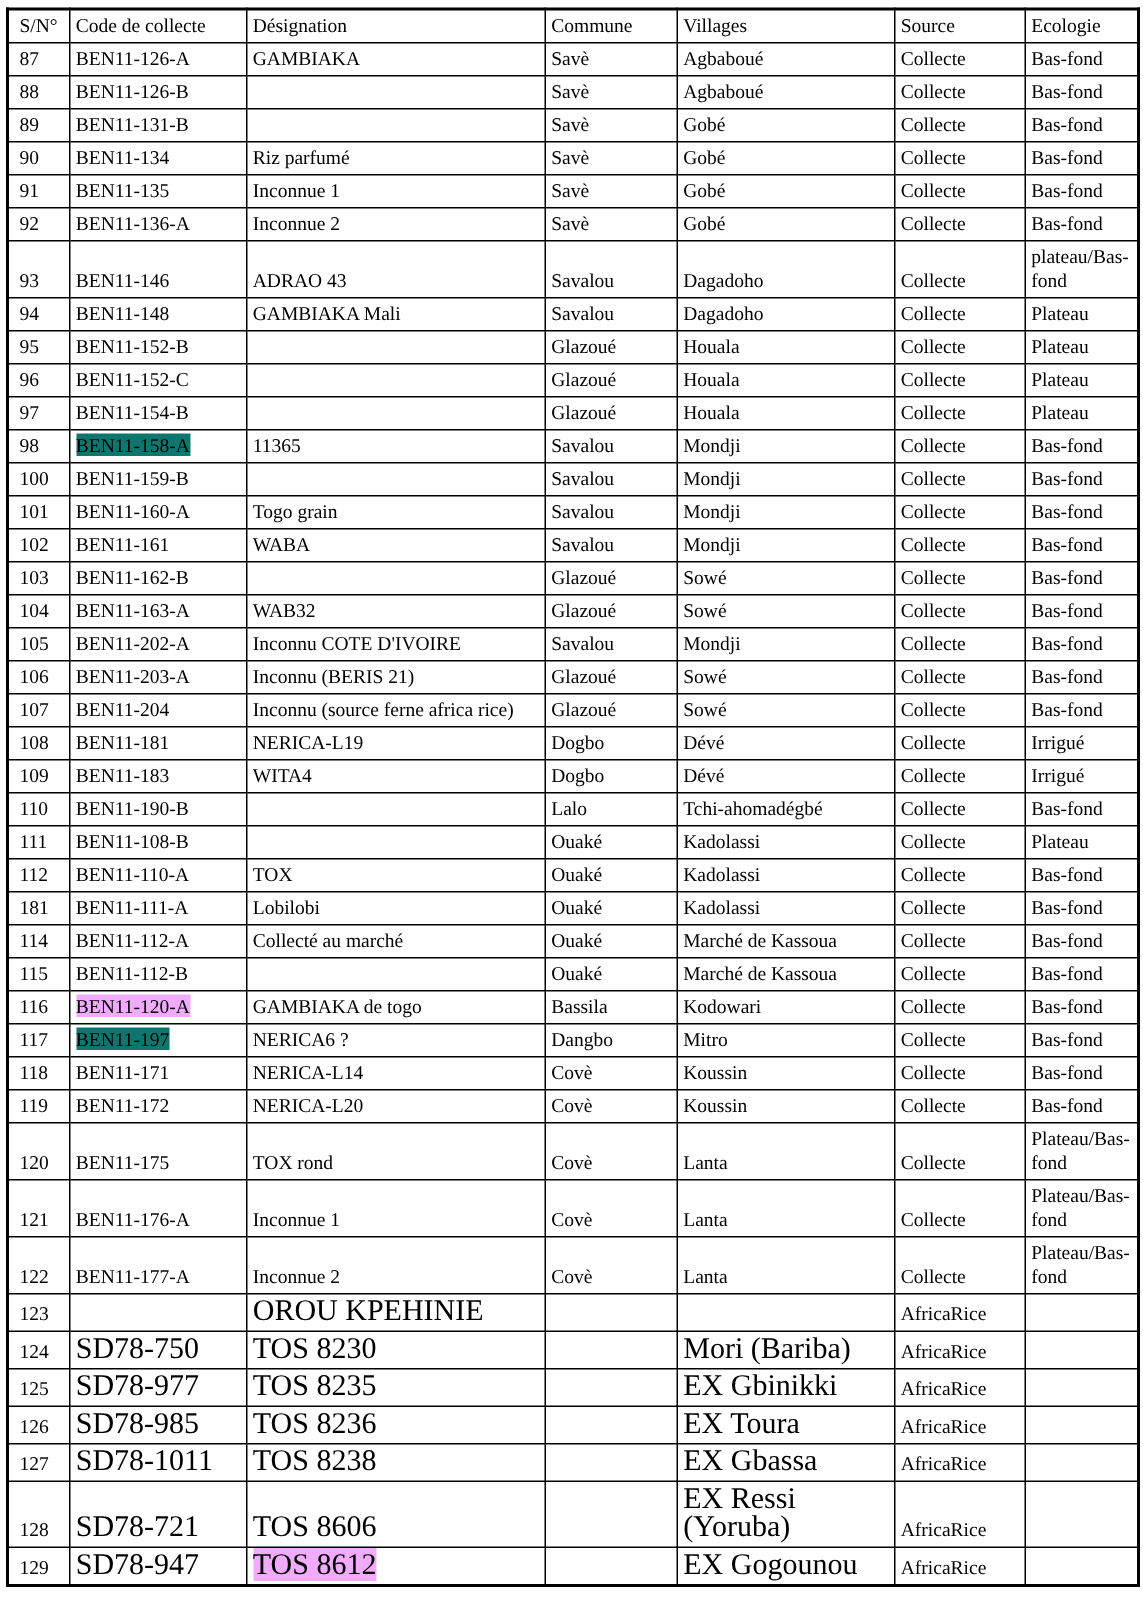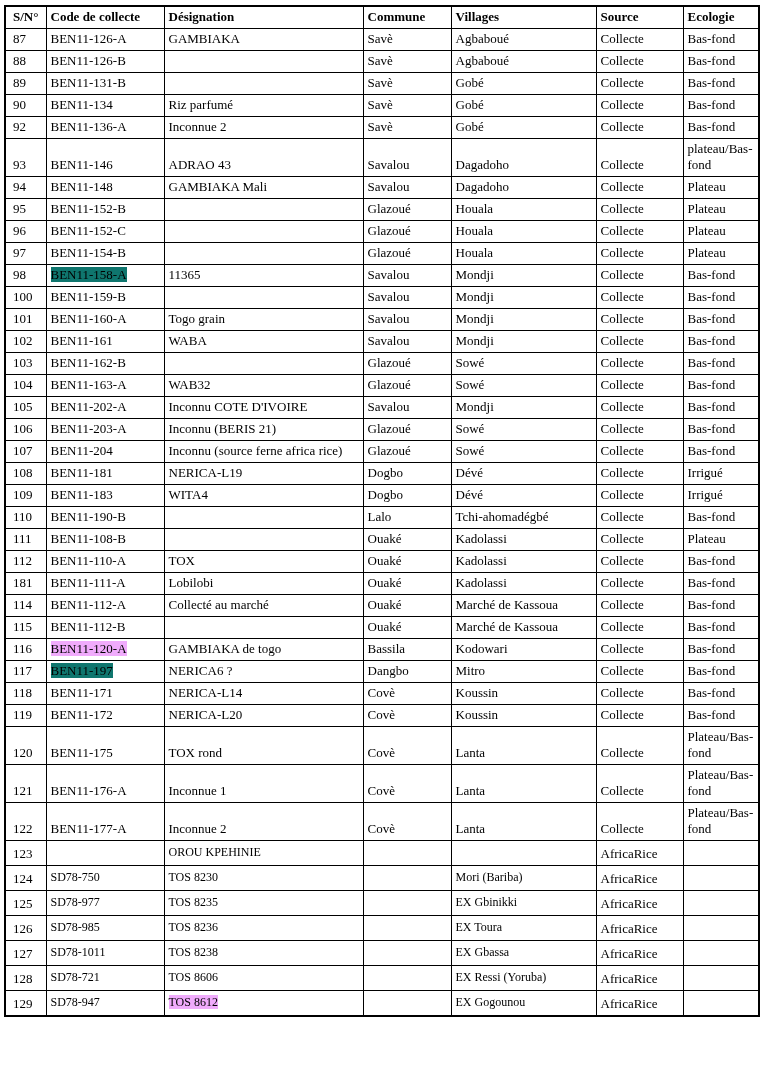--- a/index.html
+++ b/index.html
@@ -26,27 +26,27 @@
     padding: 2px 4px 3px 4px;
     vertical-align: bottom;
     font-size: 13px;
     line-height: 16px;
     overflow: hidden;
     text-align: left;
     font-weight: normal;
     word-wrap: break-word;
   }
   th {
-    font-weight: bold;
+    font-weight: normal;
     vertical-align: bottom;
     margin-left: 43px;
   }
   td.sn, th.sn { padding-left: 7px; }
   td.eco { word-break: break-all; }
-  td .lg, td.lg { font-size: 12px; line-height: 19px; margin-left: 46px; }
+  td .lg, td.lg { font-size: 20px; line-height: 19px; margin-left: 46px; }
   .hl-yellow { background: #0f766e; }
   .hl-grey { background: #f0abfc; }
 </style>
 </head>
 <body>
 
 <div class="page">
   <table class="doc-table">
     <colgroup>
         <col style="width: 41px;">
@@ -99,20 +99,29 @@
         <tr>
           <td class="sn">90</td>
           <td>BEN11-134</td>
           <td>Riz parfumé</td>
           <td>Savè</td>
           <td>Gobé</td>
           <td>Collecte</td>
           <td class="eco">Bas-fond</td>
         </tr>
         <tr>
+          <td class="sn">91</td>
+          <td>BEN11-135</td>
+          <td>Inconnue 1</td>
+          <td>Savè</td>
+          <td>Gobé</td>
+          <td>Collecte</td>
+          <td class="eco">Bas-fond</td>
+        </tr>
+        <tr>
           <td class="sn">92</td>
           <td>BEN11-136-A</td>
           <td>Inconnue 2</td>
           <td>Savè</td>
           <td>Gobé</td>
           <td>Collecte</td>
           <td class="eco">Bas-fond</td>
         </tr>
         <tr>
           <td class="sn">93</td>

